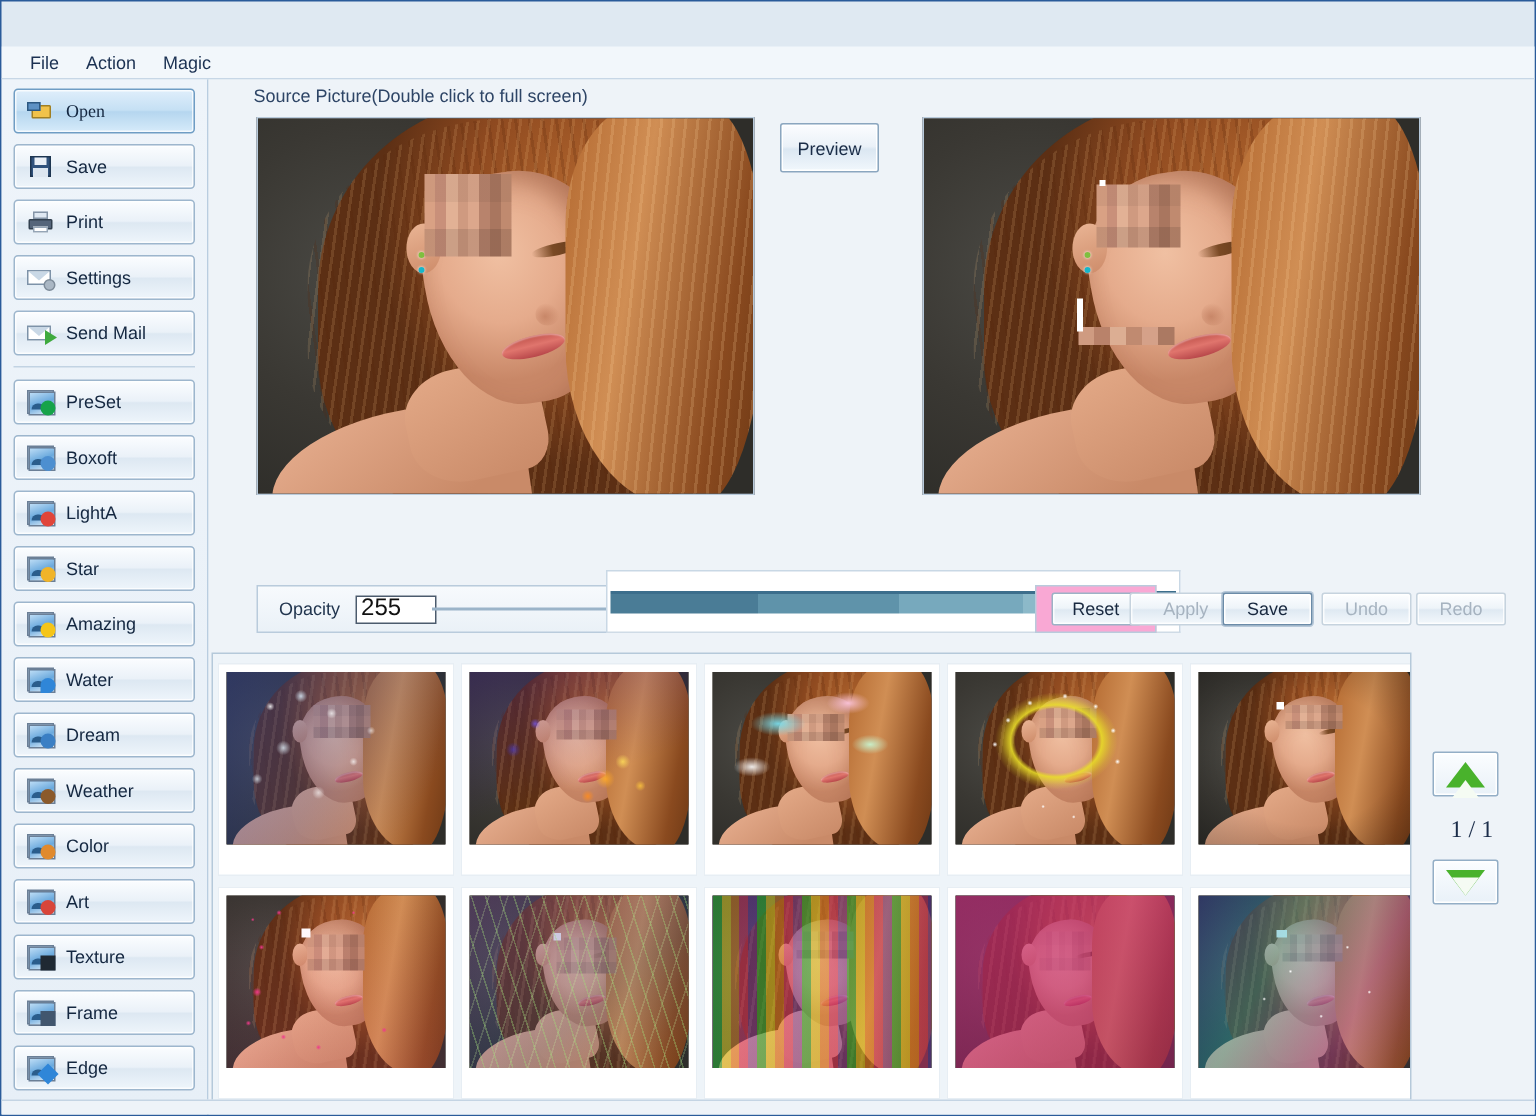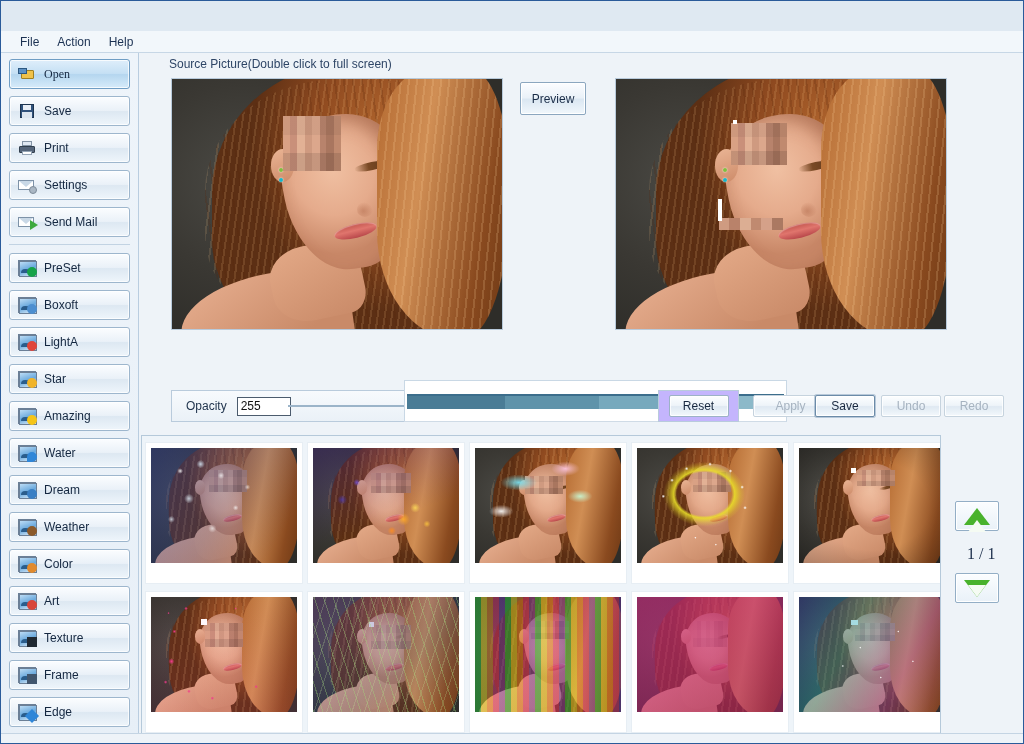--- a/index.html
+++ b/index.html
@@ -262,21 +262,21 @@
   .opacity-bar {
     position:absolute;
     border: 1px solid #b9cbdc;
     background: linear-gradient(180deg,#f7fafd 0%, #eaf1f7 100%);
     display:flex; align-items:center;
   }
   .opacity-label { margin-left: 14px; font-size: 12px; color:#22364f; }
   .opacity-input {
     margin-left: 10px; width: 54px; height: 19px;
     border: 1px solid #4b5b6d; background:#fff;
-    font-size: 12px; font-family:"Liberation Sans",sans-serif;
+    font-size: 16px; font-family:"Liberation Sans",sans-serif;
     color:#111; padding: 0 3px; outline:none;
   }
   .slider-track {
     position:absolute; left: 116px; top: 14px; width: 300px; height: 2px;
     background: #9bb4c9;
   }
   .overlay-panel {
     position:absolute;
     background: #ffffff;
     border: 1px solid #c9d8e5;
@@ -293,22 +293,22 @@
   }
   .btn {
     border:1px solid #9cb2c6; border-radius:2px;
     background: linear-gradient(180deg,#fdfeff 0%, #eef4f9 47%, #dfe9f2 53%, #f3f8fc 100%);
     display:flex; align-items:center; justify-content:center;
     font-size:12px; color:#18283f;
     box-shadow: inset 0 0 0 1px rgba(255,255,255,.8);
   }
   .btn.default { border-color:#6b8ba8; box-shadow: inset 0 0 0 1px #ffffff, 0 0 0 1px rgba(80,120,160,.35); }
   .btn-wrap {
-    position:absolute; border:1px solid #b9cbdc; background:#c4b5fd;
-    display:flex; align-items:center; justify-content:center;
+    position:absolute; border:1px solid #b9cbdc; background:#f9a8d4;
+    display:flex; align-items:center; justify-content:center;margin-left:32px;
   }
 
   
   .thumbs {
     position:absolute;
     border:1px solid #b5c9da;
     background:#eef4f9;
     overflow:hidden;
   }
   .thumb-cell {
@@ -418,21 +418,21 @@
 </style>
 </head>
 <body>
 
 <div id="app">
 
 
   <div class="menubar">
     <div class="menu-item">File</div>
     <div class="menu-item">Action</div>
-    <div class="menu-item">Help</div>
+    <div class="menu-item">Magic</div>
   </div>
 
   <div class="sidebar">
 
     <div class="side-btn selected">
       <span class="sb-icon ic-open">
           <i class="f1"></i>
           <i class="f2"></i>
         </span>
       <span class="lbl">Open</span>

